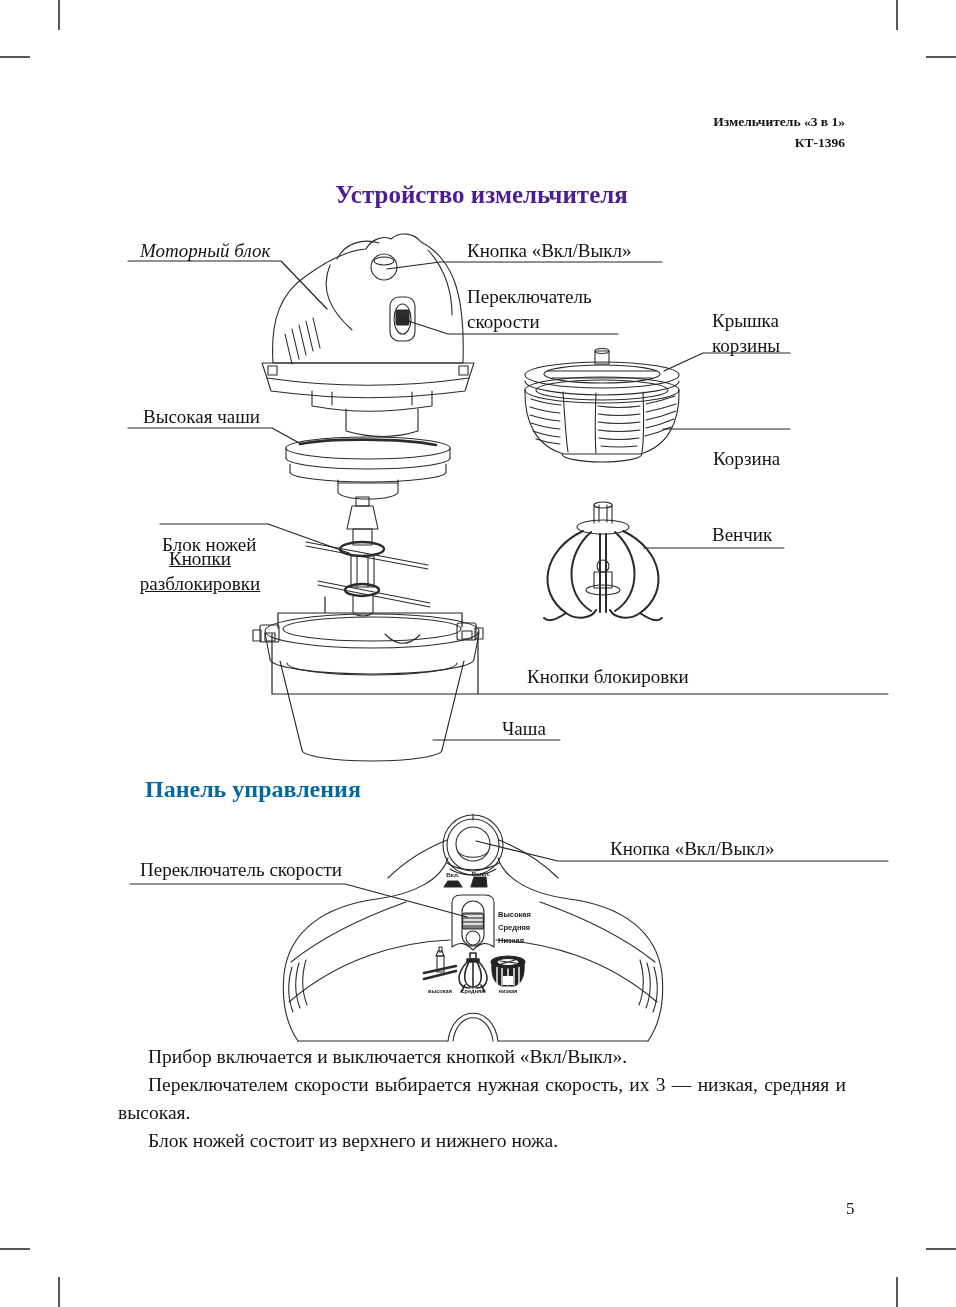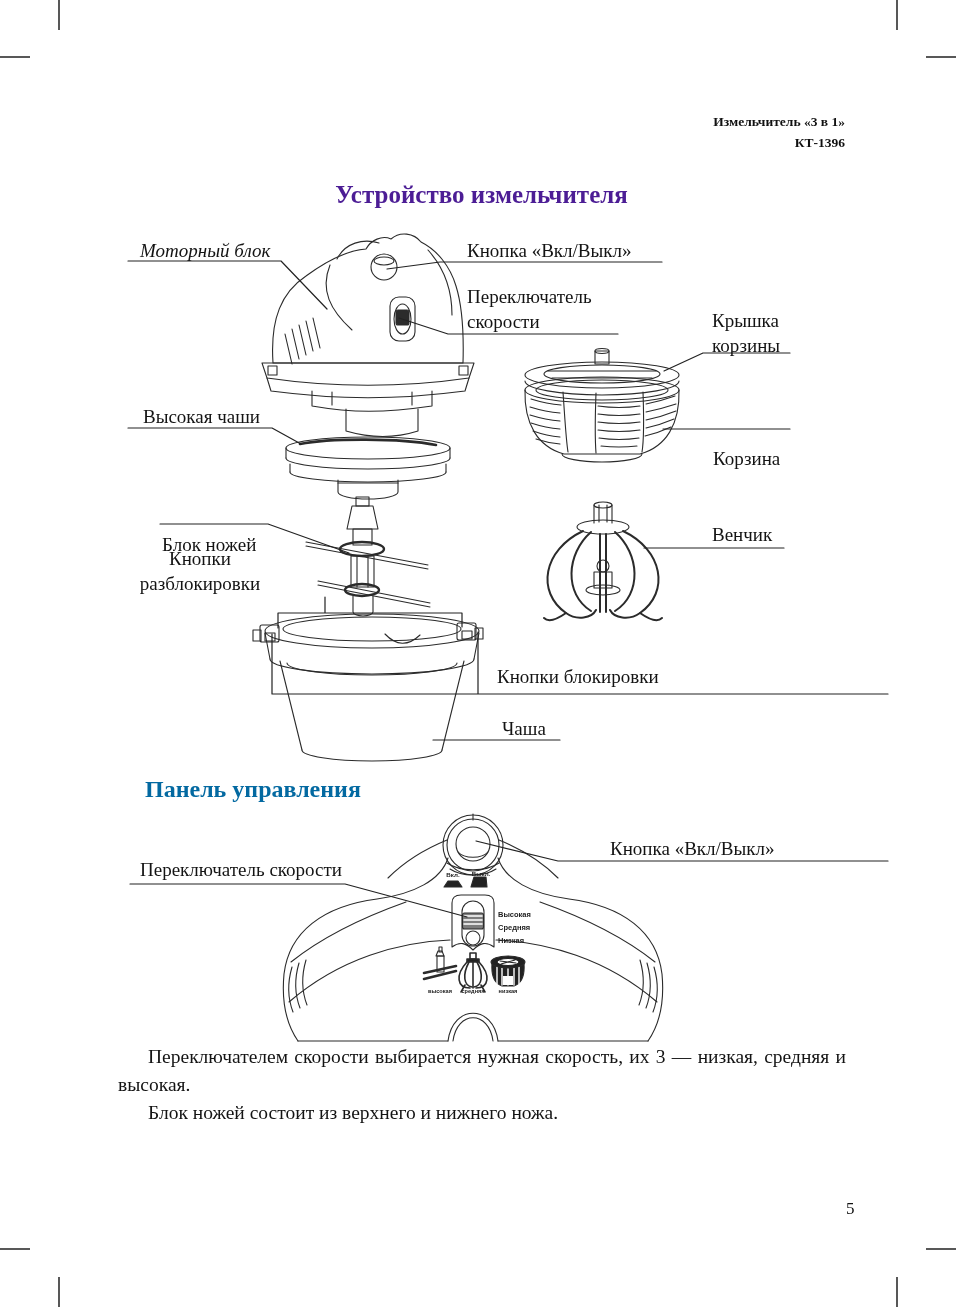--- a/index.html
+++ b/index.html
@@ -242,32 +242,33 @@
     <span class="blk">Переключатель</span>
     <span class="blk">скорости</span>
   </div>
   <div class="lbl" style="left:712px;top:308px;line-height:25px;">
     <span class="blk">Крышка</span>
     <span class="blk">корзины</span>
   </div>
   <div class="lbl" style="left:143px;top:406px;">Высокая чаши</div>
   <div class="lbl" style="left:713px;top:405px;margin-top:43px;">Корзина</div>
   <div class="lbl" style="left:162px;top:500px;margin-top:34px;">Блок ножей</div>
-  <div class="lbl" style="left:134px;top:546px;width:132px;text-align:center;line-height:25px;">
+  <div class="lbl" style="left:134px;top:546px;width:132px;text-align:center;line-height:25px;text-decoration:underline;">
     <span class="blk">Кнопки</span>
     <span class="blk">разблокировки</span>
   </div>
   <div class="lbl" style="left:712px;top:524px;">Венчик</div>
-  <div class="lbl" style="left:497px;top:666px;">Кнопки блокировки</div>
+  <div class="lbl" style="left:527px;top:666px;">Кнопки блокировки</div>
   <div class="lbl" style="left:502px;top:718px;">Чаша</div>
 
   <div class="sec">Панель управления</div>
   <div class="lbl" style="left:610px;top:838px;">Кнопка «Вкл/Выкл»</div>
   <div class="lbl" style="left:140px;top:859px;">Переключатель скорости</div>
 
   <div class="body-text">
+    <p>Прибор включается и выключается кнопкой «Вкл/Выкл».</p>
     <p>Переключателем скорости выбирается нужная скорость, их 3 — низкая, средняя и высокая.</p>
     <p>Блок ножей состоит из верхнего и нижнего ножа.</p>
   </div>
 
   <div class="pgnum">5</div>
 
 </div>
 
 </body></html>

